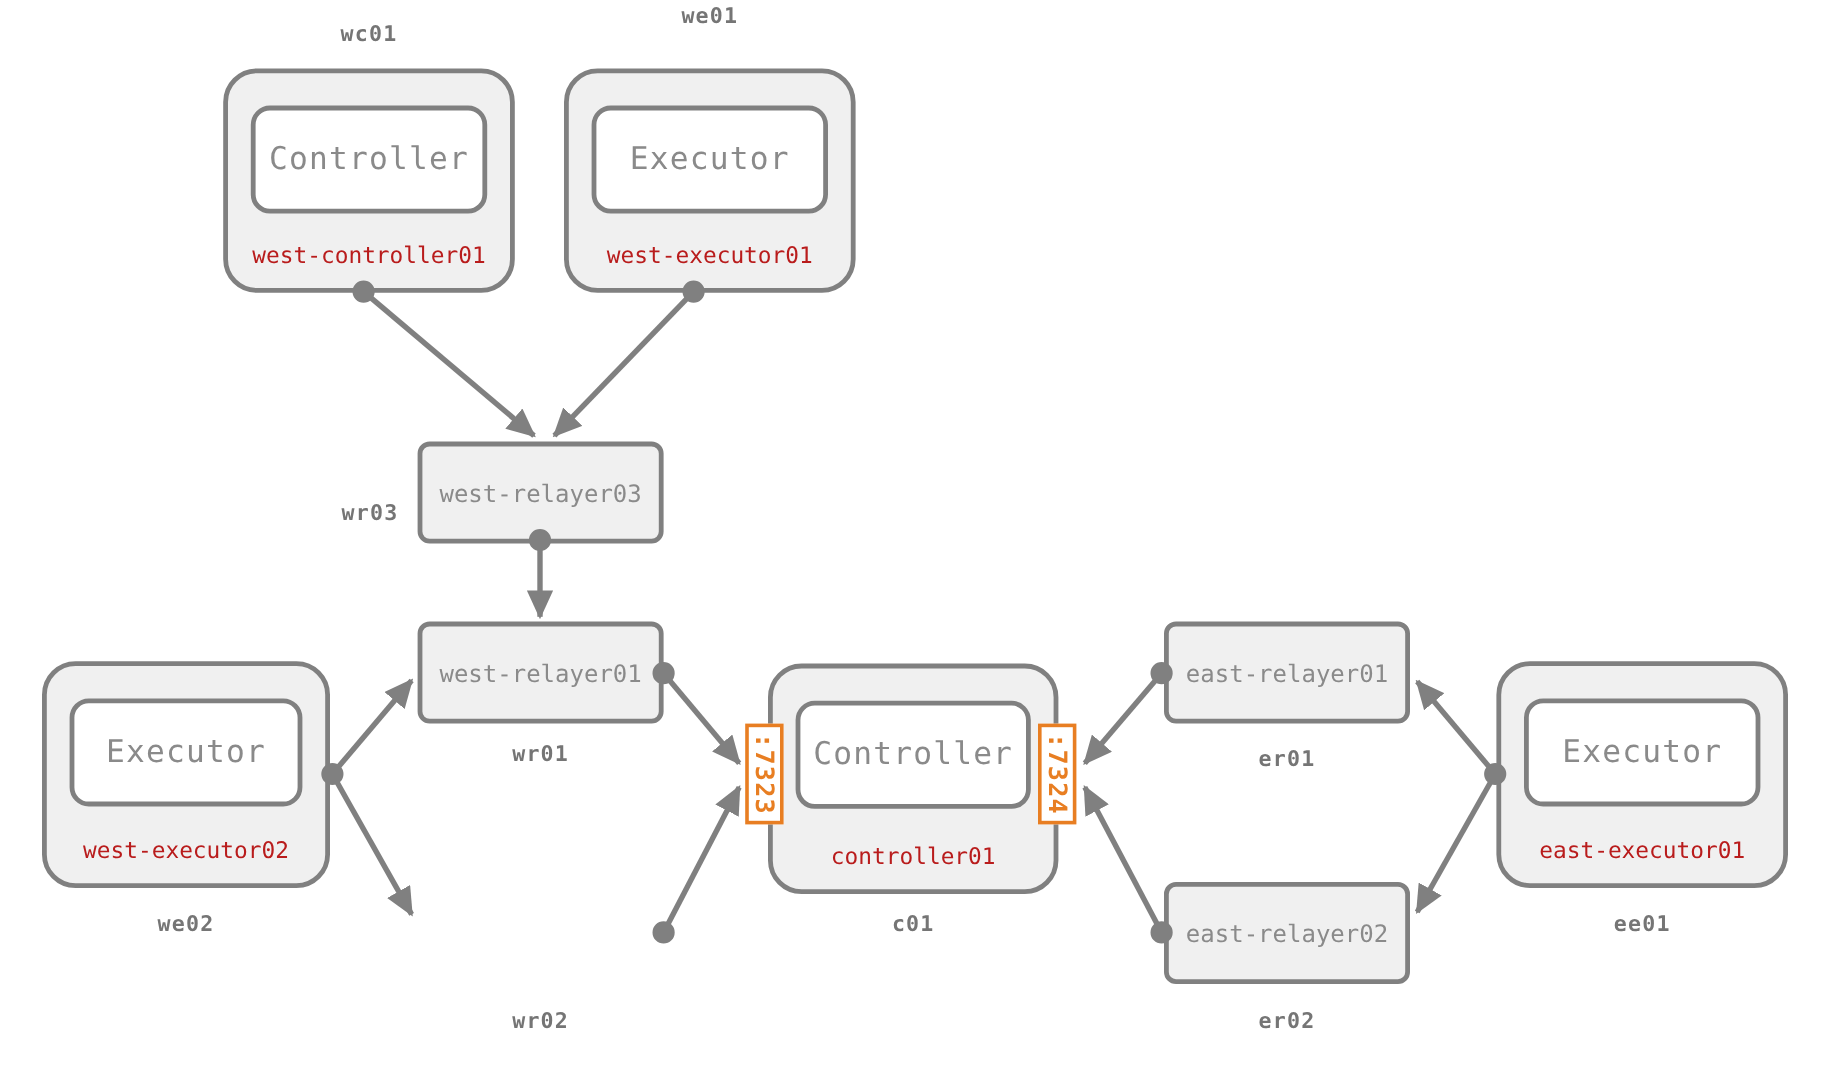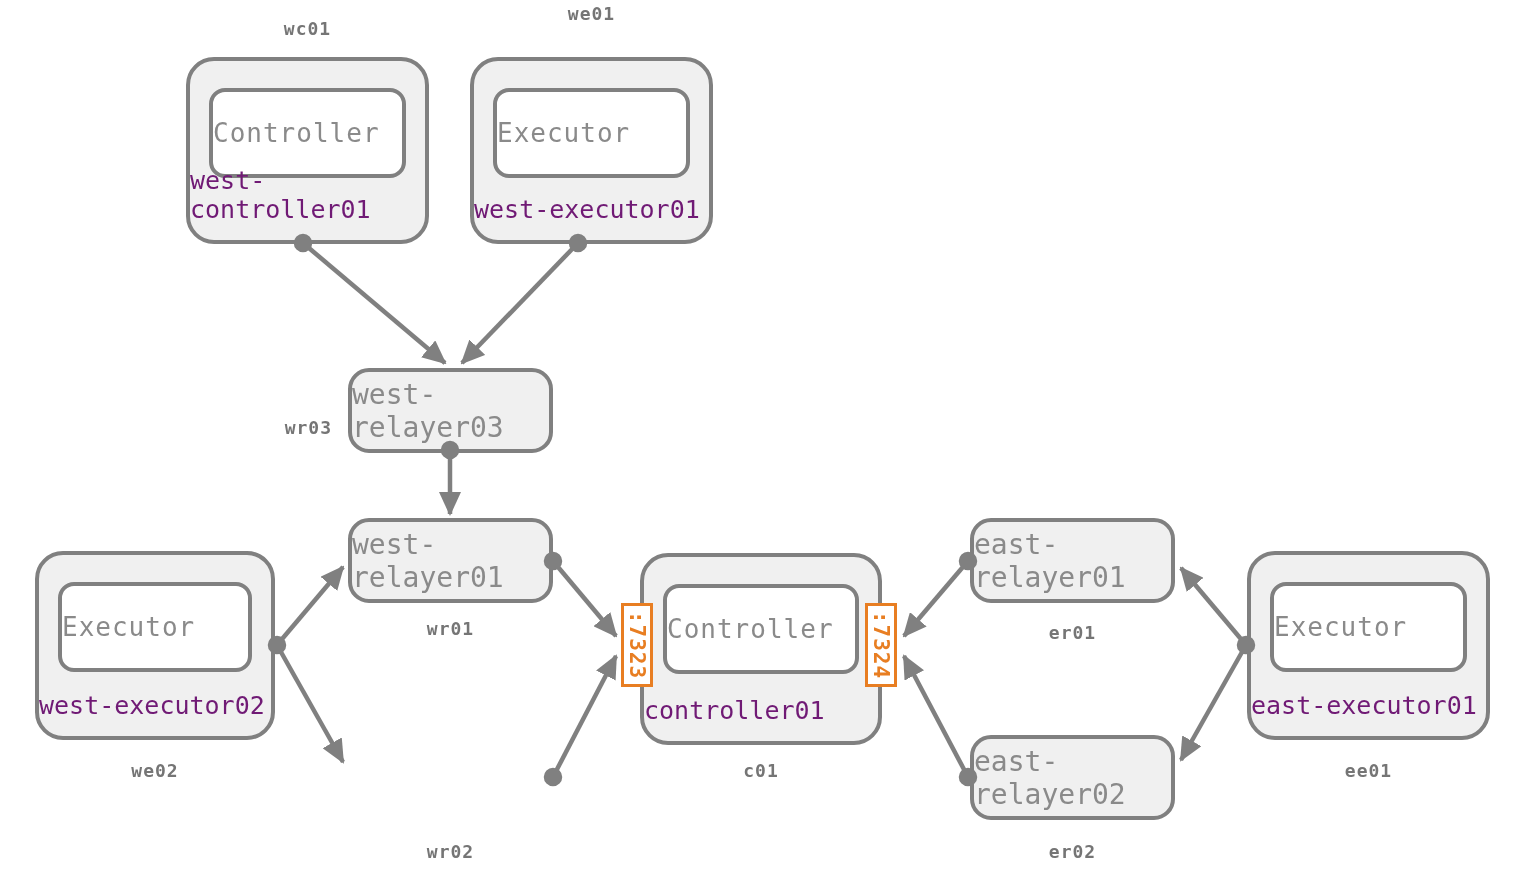--- a/index.html
+++ b/index.html
@@ -10,32 +10,32 @@
   svg.edges{position:absolute;left:0;top:0;z-index:5;pointer-events:none;}
 
   
   .machine{
     position:absolute;background:#f0f0f0;border:4px solid #808080;
     border-radius:28px;box-sizing:border-box;z-index:1;
   }
   .component{
     position:absolute;left:19px;right:19px;top:27px;height:90px;
     background:#ffffff;border:4px solid #808080;border-radius:16px;
-    box-sizing:border-box;display:flex;align-items:center;
+    box-sizing:border-box;display:flex;align-items:center;justify-content:center;
     font-size:26px;color:#8a8a8a;letter-spacing:1px;
   }
   .hostname{
-    position:absolute;left:0;right:0;bottom:16px;
-    font-size:25px;color:#701a75;
+    position:absolute;left:0;right:0;bottom:16px;text-align:center;
+    font-size:19px;color:#b91c1c;
   }
   
   .relayer{
     position:absolute;background:#f0f0f0;border:4px solid #808080;
-    border-radius:21px;box-sizing:border-box;display:flex;align-items:center;
-    justify-content:center;font-size:28px;color:#8a8a8a;z-index:1;
+    border-radius:10px;box-sizing:border-box;display:flex;align-items:center;
+    justify-content:center;font-size:20px;color:#8a8a8a;z-index:1;text-align:center;
   }
   
   .nlabel{
     position:absolute;font-weight:bold;font-size:18px;color:#757575;
     text-align:center;z-index:2;letter-spacing:1px;
   }
   .nlabel.right{text-align:right;}
   
   .port{
     position:absolute;width:32px;height:84px;background:#ffffff;

